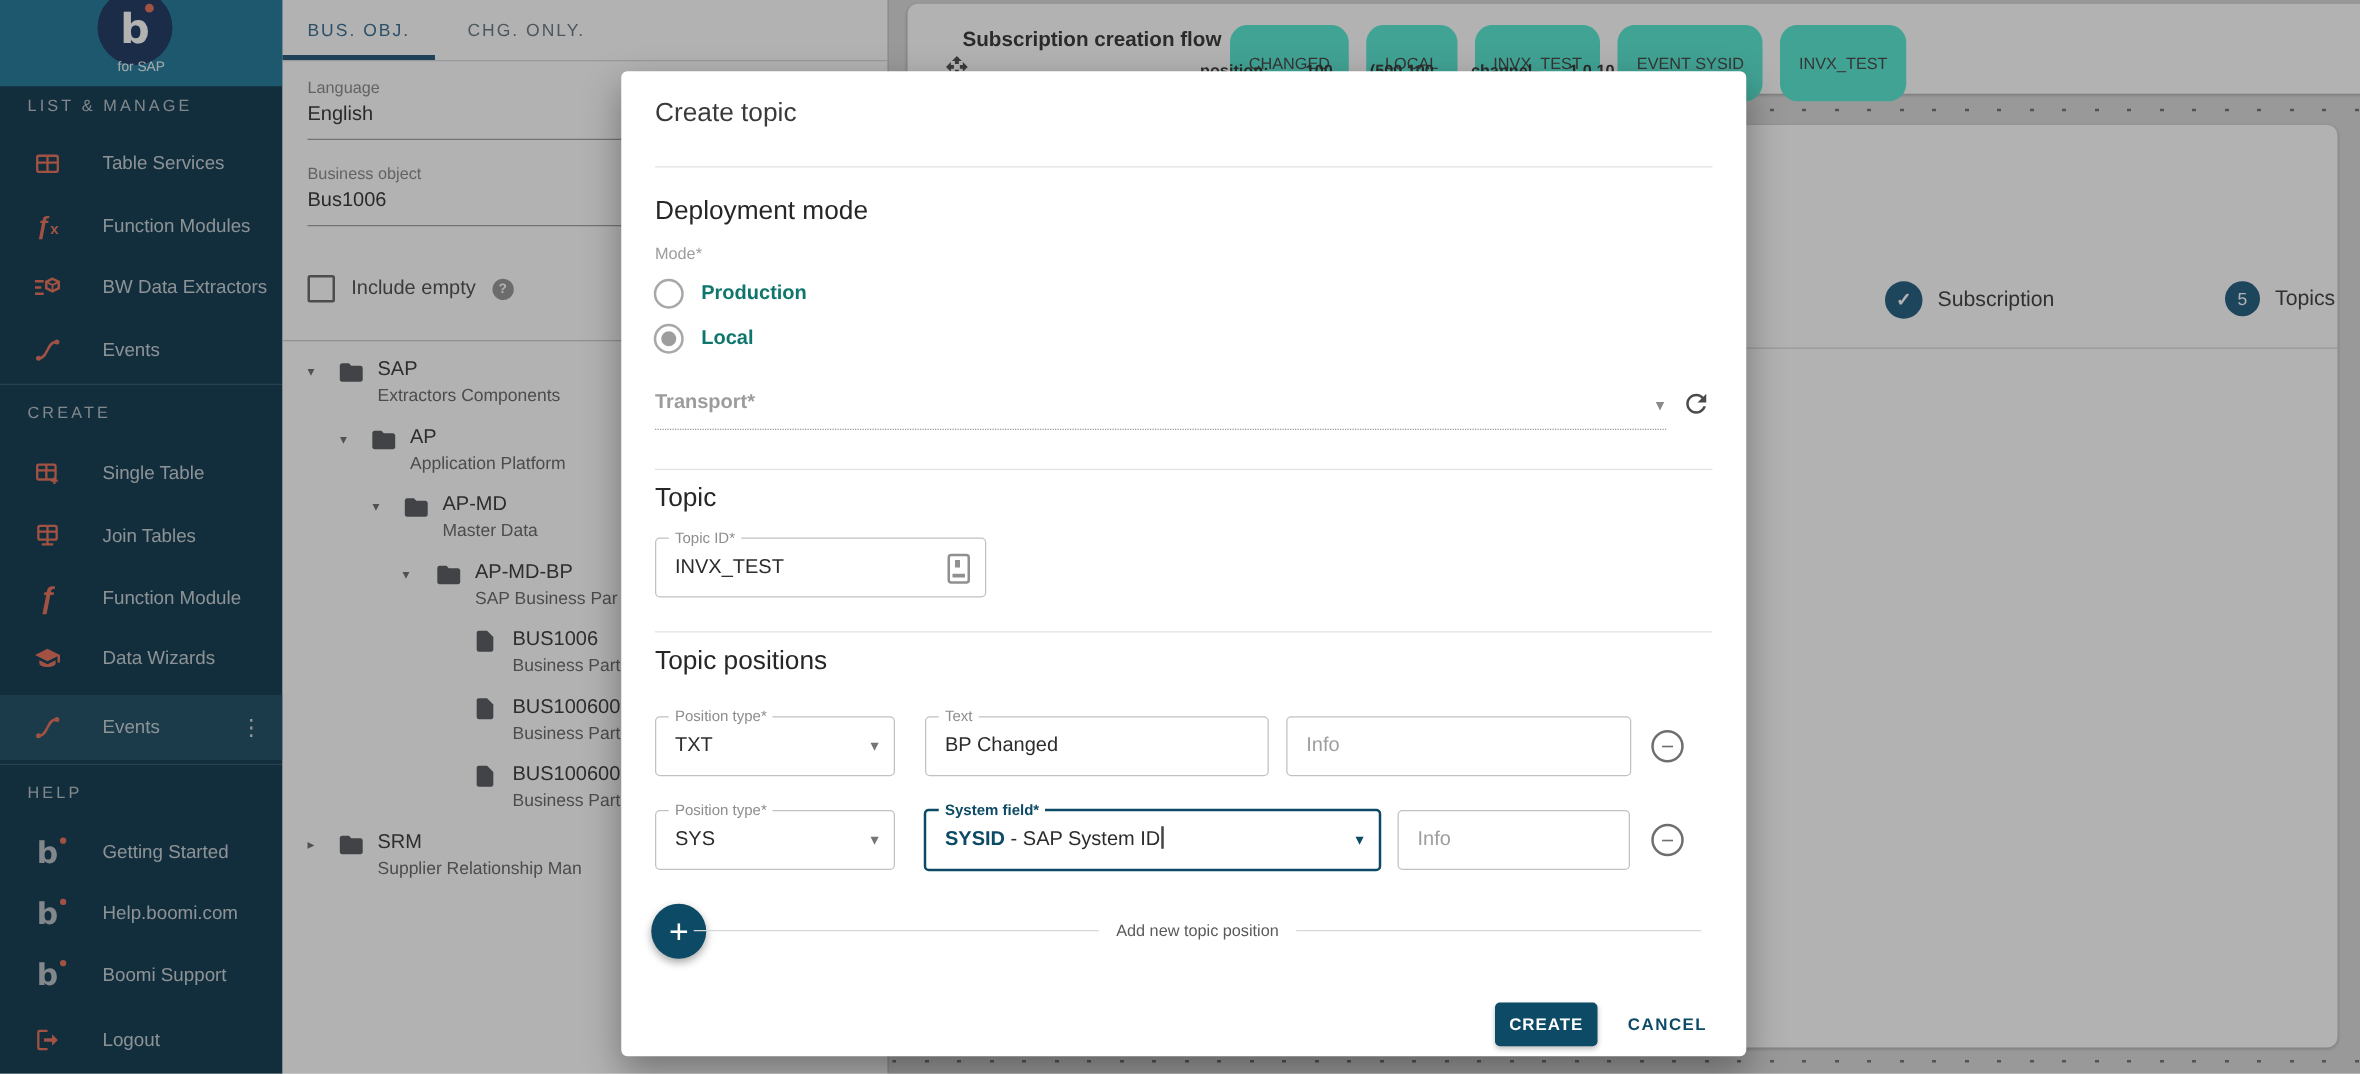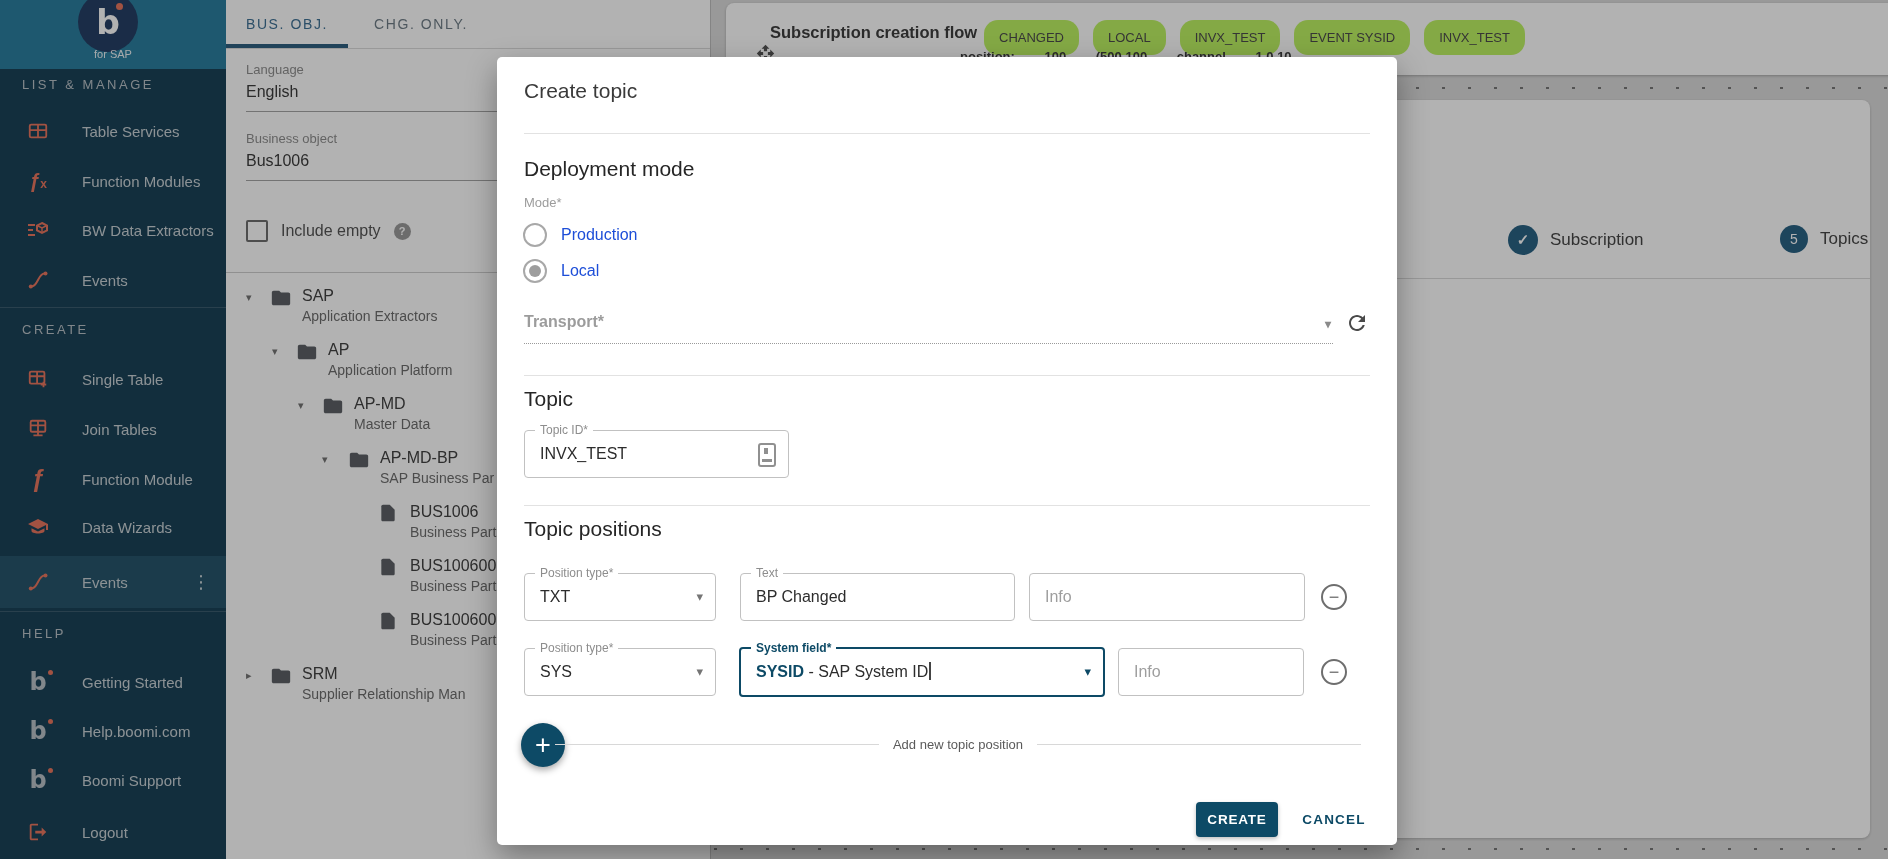--- a/index.html
+++ b/index.html
@@ -52,22 +52,22 @@
   .t-text{position:absolute;top:3px;}
   .t1{font-size:16px;color:#424242;line-height:21px;white-space:nowrap;}
   .t2{font-size:14px;color:#6e6e6e;line-height:20px;white-space:nowrap;}
 
   
   .canvas{position:absolute;left:710px;top:0;width:1178px;height:859px;}
   .flow-card{position:absolute;left:16px;top:3px;width:1242px;height:72px;background:#fff;
     border-radius:8px;box-shadow:0 1px 3px rgba(0,0,0,.25);}
   .fc-title{position:absolute;left:44px;top:20px;font-size:16.5px;font-weight:700;color:#3e3e3e;white-space:nowrap;}
   .chips{position:absolute;left:258px;top:17px;display:flex;gap:14px;}
-  .chip{height:27px;border-radius:14px;background:#bef264;color:#4d4d4d;font-size:13px;
-    display:flex;align-items:center;padding:4px 15px;white-space:nowrap;}
+  .chip{height:27px;border-radius:14px;background:#5eead4;color:#4d4d4d;font-size:13px;
+    display:flex;align-items:center;padding:17px 15px;white-space:nowrap;}
   .fc-move{position:absolute;left:30px;top:41px;}
   .fc-meta{position:absolute;left:234px;top:46px;font-size:13px;font-weight:700;color:#3e3e3e;
     word-spacing:26px;white-space:nowrap;}
   .ruler{position:absolute;left:4px;right:0;height:2px;
     background:repeating-linear-gradient(to right,#777 0 3px,transparent 3px 26px);}
   .ruler.top{top:87px;} .ruler.bottom{top:848px;}
   .status-card{position:absolute;left:30px;top:100px;width:1130px;height:738px;background:#fff;
     border-radius:8px;box-shadow:0 1px 3px rgba(0,0,0,.2);}
   .sc-div{position:absolute;left:0;right:0;top:178px;border-top:1px solid #dadada;}
   .step{position:absolute;top:125px;display:flex;align-items:center;gap:12px;font-size:17px;color:#474747;cursor:pointer;}
@@ -80,21 +80,21 @@
   .dim{position:absolute;inset:0;background:rgba(0,0,0,.30);z-index:40;}
   .modal{position:absolute;left:497px;top:57px;width:900px;height:788px;background:#fff;
     border-radius:5px;box-shadow:0 12px 30px rgba(0,0,0,.35);z-index:50;}
   .m-title{position:absolute;left:27px;top:22px;font-size:21px;color:#3a3a3a;font-weight:400;margin:0;}
   .m-div{position:absolute;left:27px;right:27px;border-top:1px solid #e2e2e2;}
   .m-h{position:absolute;left:27px;font-size:21px;color:#262626;font-weight:400;margin:0;}
   .m-sub{position:absolute;left:27px;font-size:13px;color:#9c9c9c;}
   .radio{position:absolute;left:26px;display:flex;align-items:center;gap:14px;cursor:pointer;}
   .rdo{width:20px;height:20px;border:2px solid #a8a8a8;border-radius:50%;position:relative;}
   .rdo.sel::after{content:"";position:absolute;left:4px;top:4px;width:12px;height:12px;border-radius:50%;background:#9d9d9d;}
-  .r-lbl{font-size:16px;color:#1d4ed8;}
+  .r-lbl{font-size:16px;color:#0f766e;font-weight:bold;}
   .transport{position:absolute;left:27px;top:248px;width:809px;height:38px;
     border-bottom:1px dotted #9a9a9a;cursor:pointer;font-weight:bold;}
   .tr-lbl{position:absolute;left:0;top:8px;font-size:16px;color:#9c9c9c;}
   .tr-arrow{position:absolute;right:2px;top:12px;font-size:12px;color:#8a8a8a;}
   .refresh{position:absolute;left:845px;top:252px;width:30px;height:30px;border:none;background:none;cursor:pointer;padding:0;}
   .fld{position:absolute;height:46px;border:1px solid #c1c1c1;border-radius:4px;background:#fff;cursor:text;}
   .fld .fl{position:absolute;top:-8px;left:10px;background:#fff;padding:0 5px;font-size:12px;color:#8d8d8d;white-space:nowrap;}
   .fld .fv{position:absolute;left:15px;top:0;line-height:46px;font-size:16px;color:#2c2c2c;white-space:nowrap;}
   .fld .ph{color:#9e9e9e;}
   .sel-arrow{position:absolute;right:12px;top:0;line-height:46px;color:#757575;font-size:13px;}
@@ -280,21 +280,21 @@
     </div>
     <div class="panel-div"></div>
 
     <div class="tree-row" style="top:282px">
       <span class="tw" style="left:20px">▾</span>
       <span class="t-ico" style="left:44px"><svg width="22" height="22" viewBox="0 0 24 24">
             <path d="M10 4H4c-1.1 0-2 .9-2 2v12c0 1.1.9 2 2 2h16c1.1 0 2-.9 2-2V8c0-1.1-.9-2-2-2h-8l-2-2z"></path>
           </svg></span>
       <div class="t-text" style="left:76px">
           <div class="t1">SAP</div>
-          <div class="t2">Application Extractors</div>
+          <div class="t2">Extractors Components</div>
         </div>
     </div>
     <div class="tree-row" style="top:336px">
       <span class="tw" style="left:46px">▾</span>
       <span class="t-ico" style="left:70px"><svg width="22" height="22" viewBox="0 0 24 24">
             <path d="M10 4H4c-1.1 0-2 .9-2 2v12c0 1.1.9 2 2 2h16c1.1 0 2-.9 2-2V8c0-1.1-.9-2-2-2h-8l-2-2z"></path>
           </svg></span>
       <div class="t-text" style="left:102px">
           <div class="t1">AP</div>
           <div class="t2">Application Platform</div>

